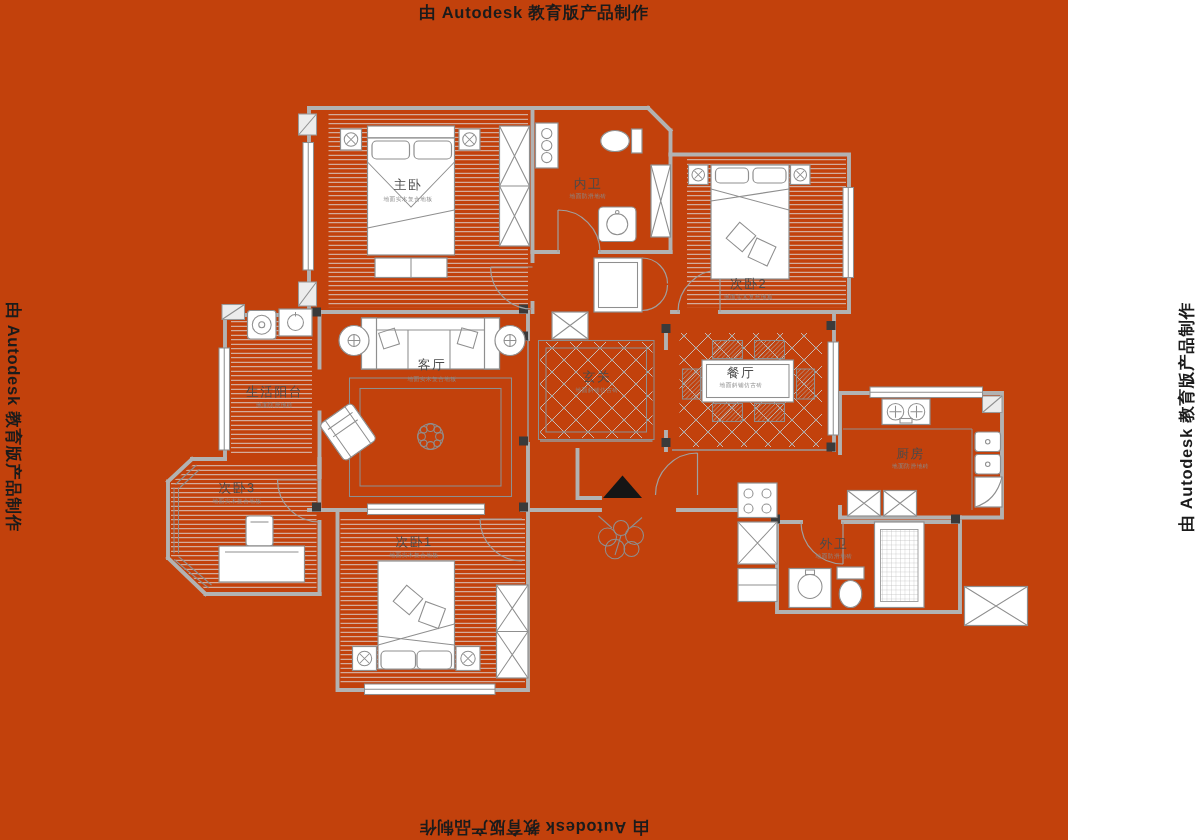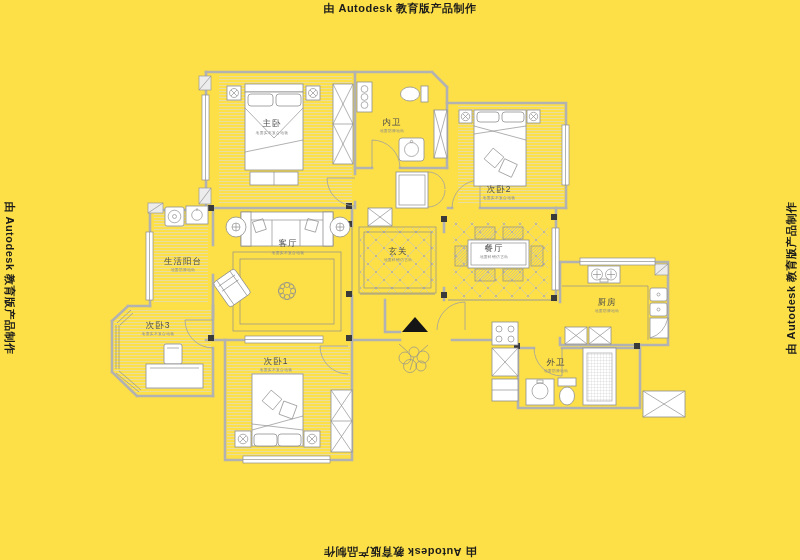--- a/index.html
+++ b/index.html
@@ -1,17 +1,17 @@
 <!DOCTYPE html>
 <html><head>
 <meta charset="utf-8">
 <style>
   html,body{margin:0;padding:0;background:#ffffff;width:800px;height:560px;overflow:hidden;
     font-family:"Liberation Sans","DejaVu Sans",sans-serif;}
-  .stage{position:relative;width:800px;height:560px;background:#fde047;}
+  .stage{position:relative;width:712px;height:560px;background:#c2410c;}
   .wm{position:absolute;color:#1b1b1b;font-size:11px;font-weight:bold;white-space:nowrap;
     letter-spacing:.5px;}
   .wm-top{left:0;right:0;top:1px;text-align:center;}
   .wm-bottom{left:0;right:0;bottom:1px;text-align:center;transform:rotate(180deg);}
   .wm-left{left:9px;top:278px;transform:translate(-50%,-50%) rotate(90deg);}
   .wm-right{left:791px;top:278px;transform:translate(-50%,-50%) rotate(-90deg);}
   svg text{font-family:"Liberation Sans","DejaVu Sans",sans-serif;}
   .room-label{font-size:8.5px;fill:#4a4a4a;letter-spacing:1px;}
   .room-note{font-size:3.8px;fill:#8a8a8a;letter-spacing:.3px;}
   .wall{stroke:#b2b2b2;stroke-width:2.6;fill:none;stroke-linecap:square;}

